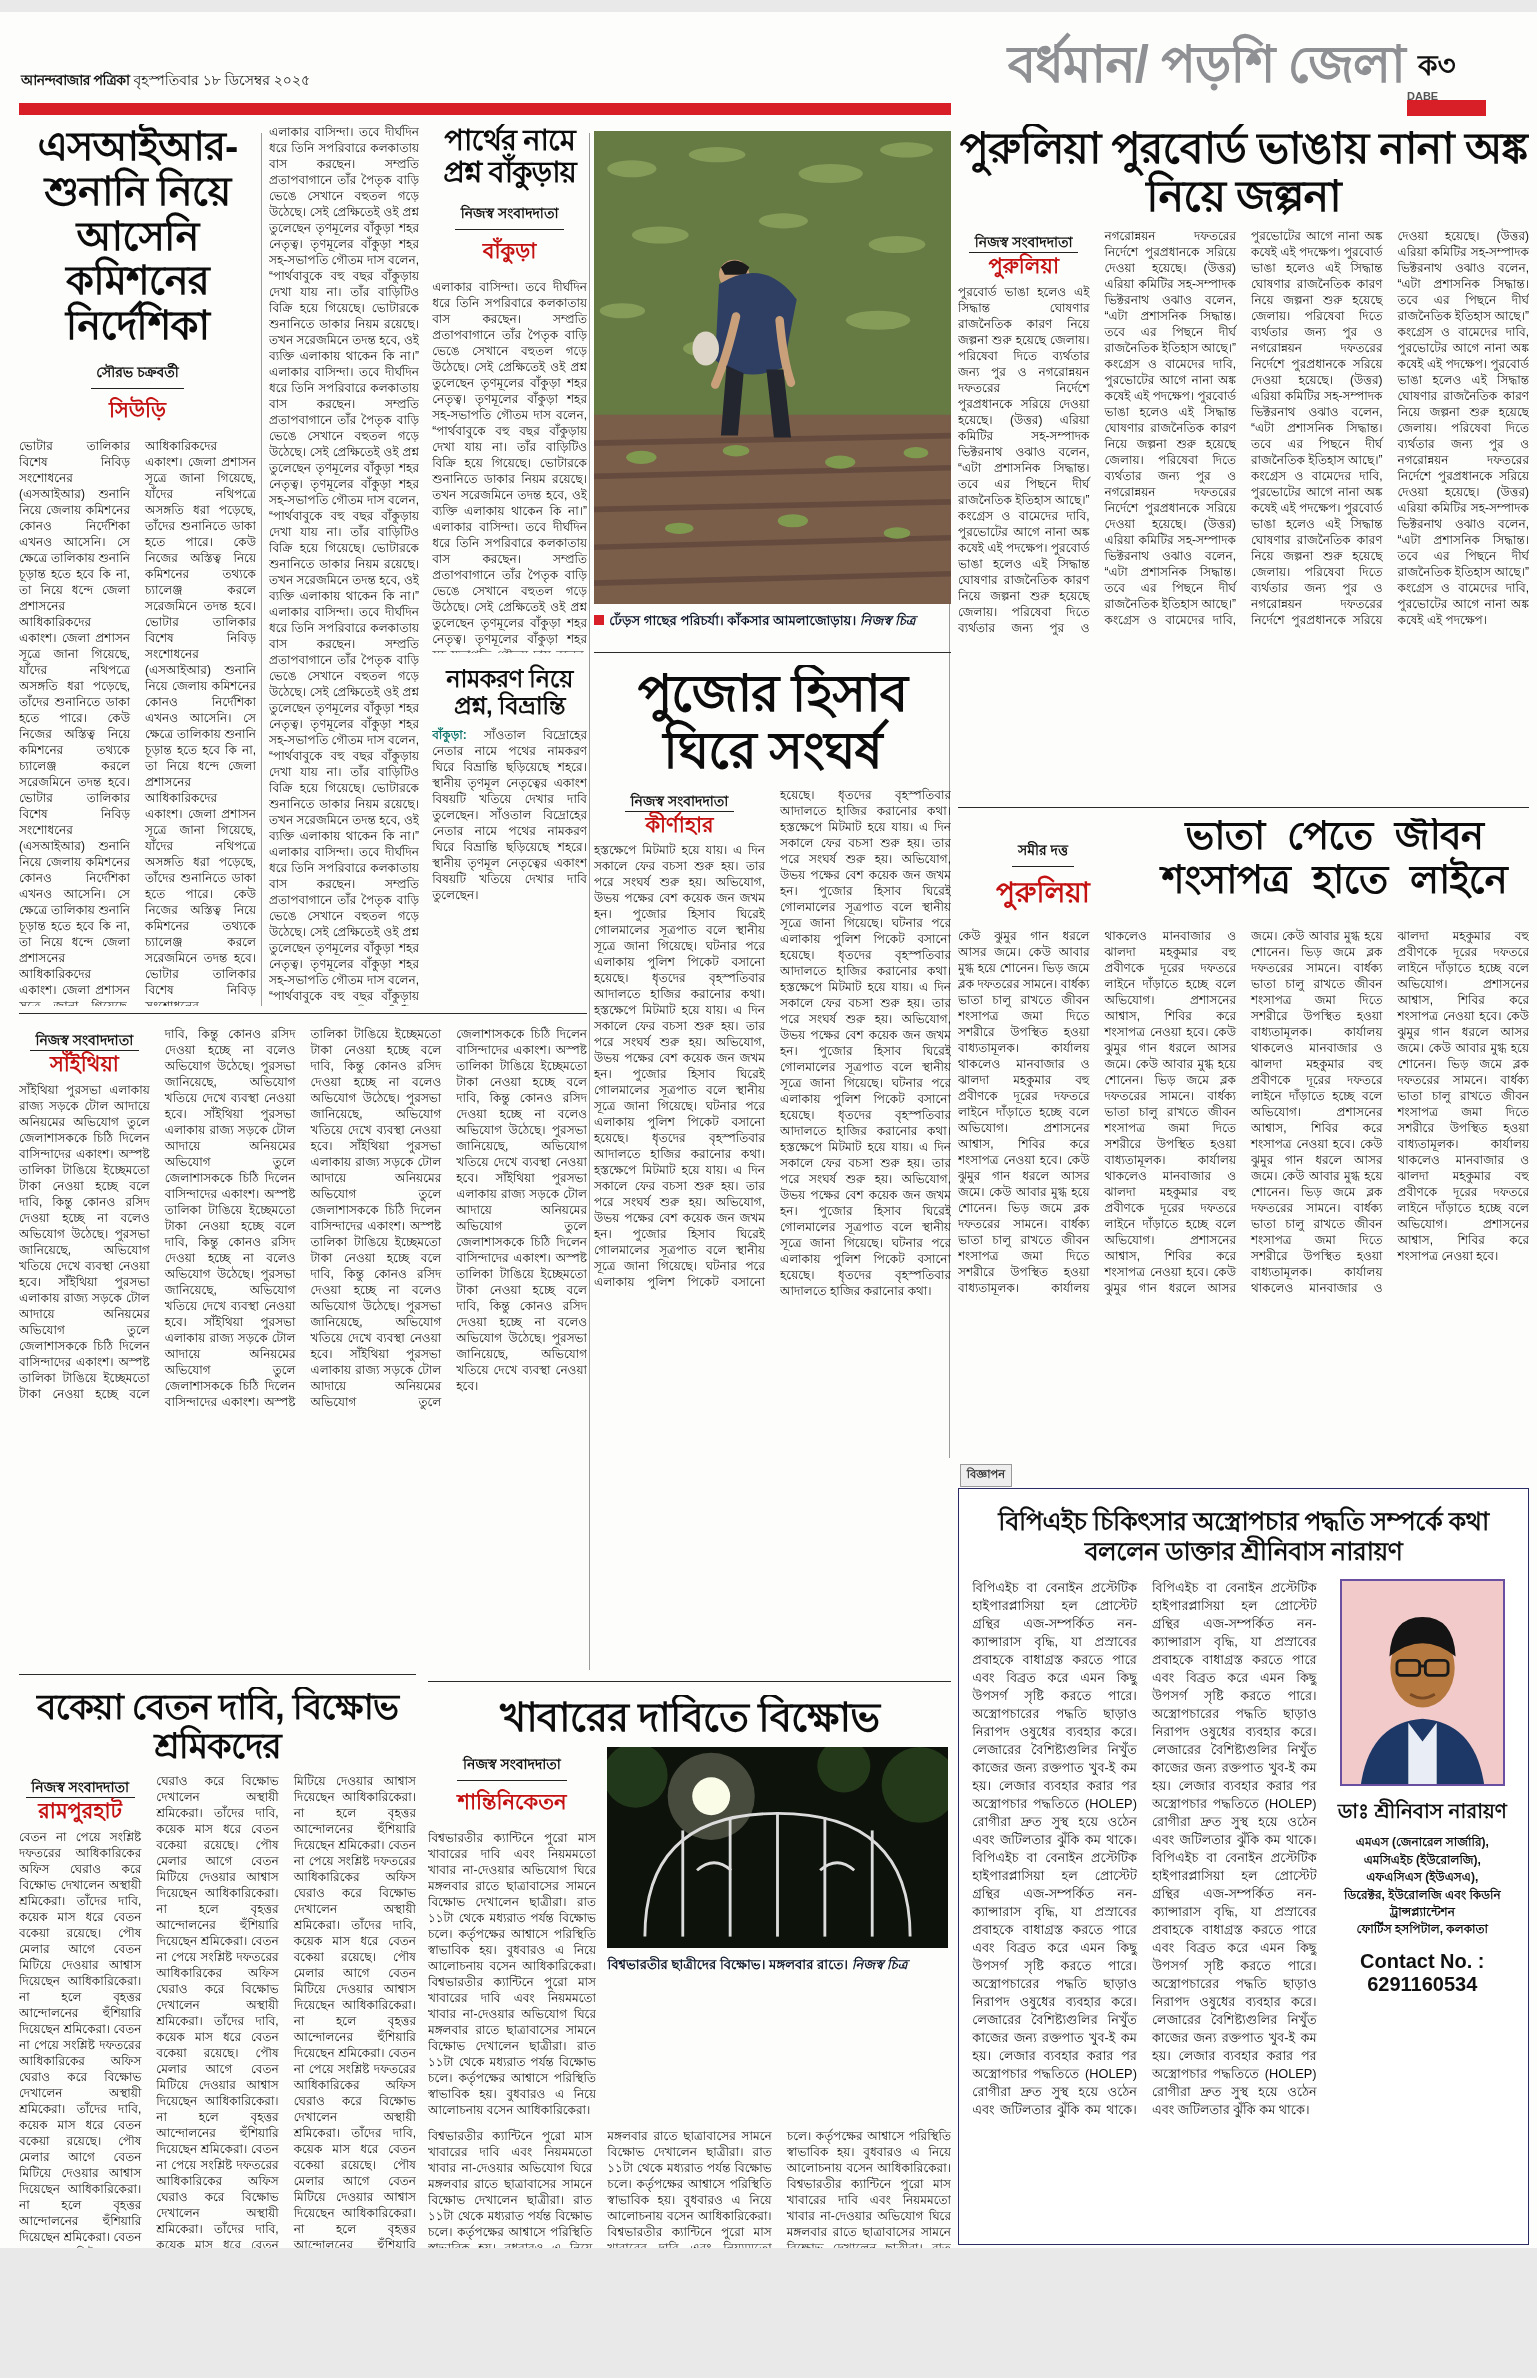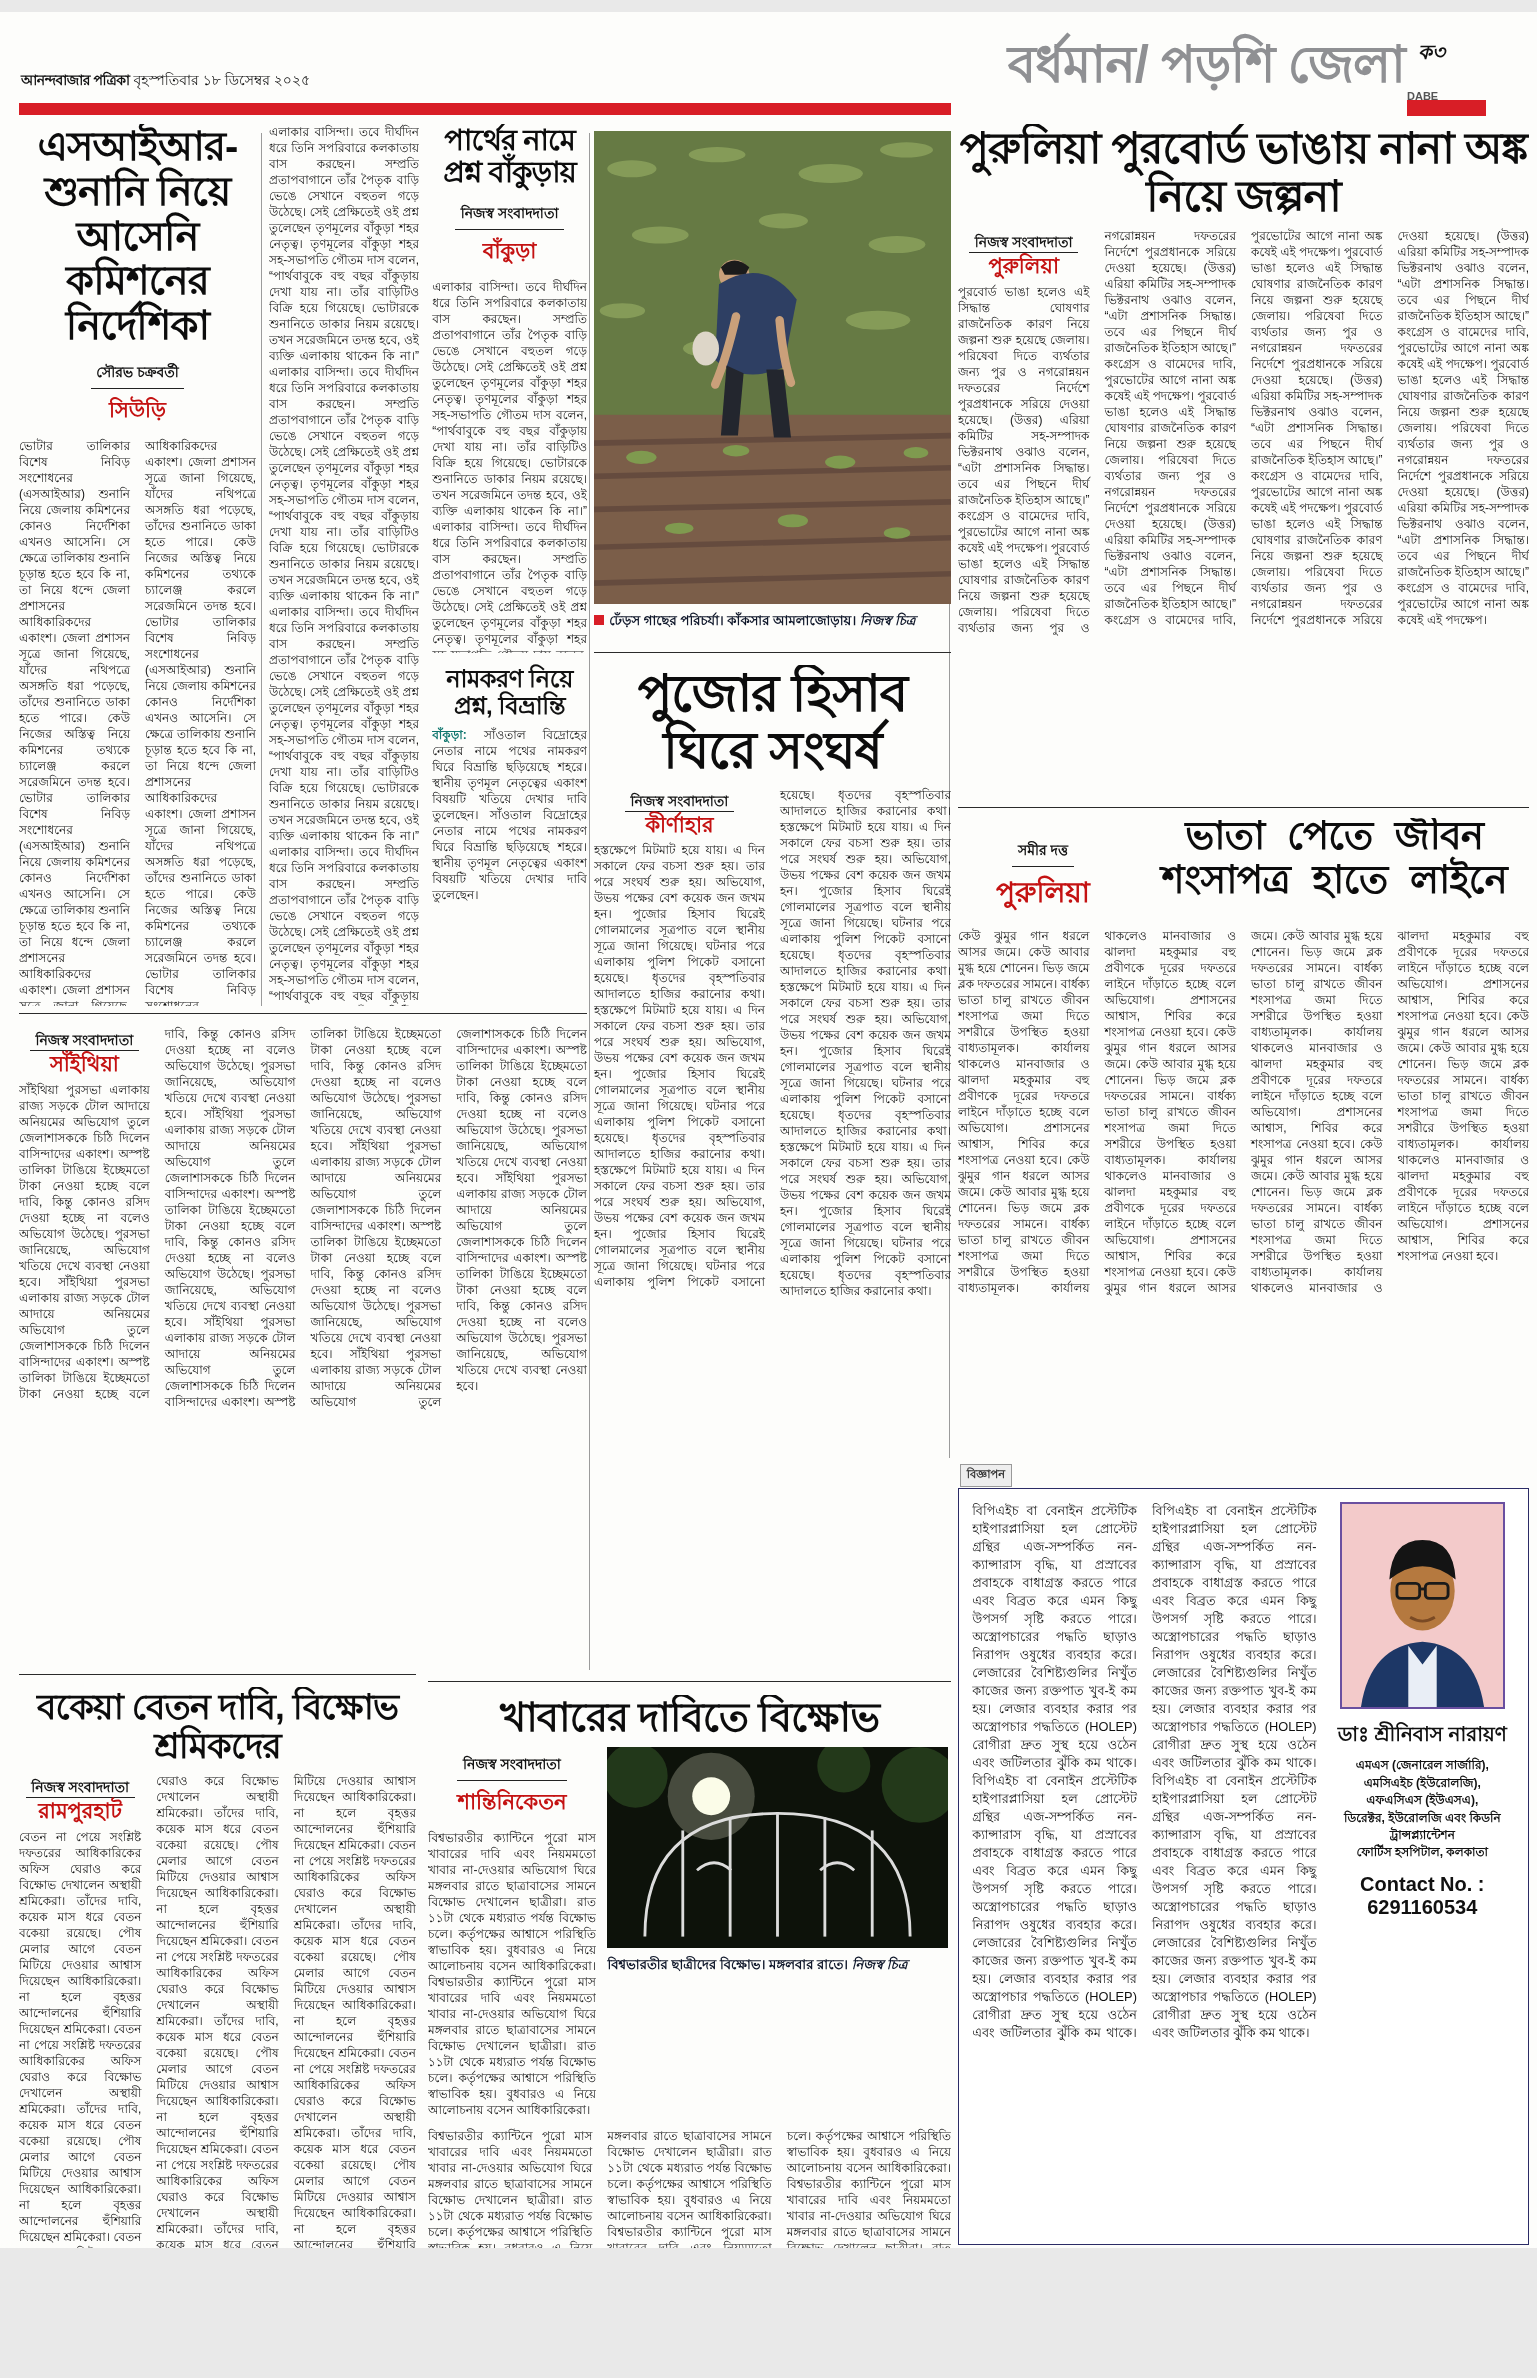--- a/index.html
+++ b/index.html
@@ -4,21 +4,21 @@
 <style>
   html,body{margin:0;padding:0;background:#e9e9e9;}
   .page{position:relative;width:1538px;height:2236px;background:#fdfdfb;margin:12px auto;
         font-family:"Liberation Sans",sans-serif;color:#111;overflow:hidden;}
   
   .masthead-line{position:absolute;left:21px;top:57px;font-size:14px;}
   .masthead-line .paper{font-weight:800;letter-spacing:-0.5px;}
   .red-rule{position:absolute;left:19px;top:91px;width:932px;height:12.3px;background:#d81e26;}
   .section-title{position:absolute;left:946px;top:26.5px;width:459px;text-align:right;
                  font-size:51px;font-weight:800;color:#8f9093;letter-spacing:-0.9px;line-height:1;}
-  .page-code{position:absolute;left:1418px;top:25px;font-size:20px;font-weight:800;color:#111;font-style:italic;}
+  .page-code{position:absolute;left:1418px;top:32px;font-size:28px;font-weight:800;color:#111;}
   .edition-mark{position:absolute;left:1407px;top:78px;font-size:11px;color:#555;font-weight:700;}
   .red-chip{position:absolute;left:1407px;top:88px;width:79px;height:16px;background:#d81e26;}
   
   .story{position:absolute;display:flex;flex-direction:column;overflow:hidden;}
   .hl{font-weight:800;text-align:center;line-height:1.12;letter-spacing:-0.9px;margin:0 0 7.6px 0;color:#0c0c0c;}
   .byline{text-align:center;margin:5.7px auto 9.5px auto;}
   .reporter{display:inline-block;font-weight:700;font-size:14px;border-bottom:1.9px solid #222;padding:0 5.7px 2.8px 5.7px;}
   .dateline{color:#c41212;font-weight:800;font-size:21px;margin-top:4.7px;}
   .body{font-size:12px;line-height:16px;text-align:justify;overflow:hidden;color:#151515;}
   .cols2{column-count:2;column-gap:15px;}
@@ -254,20 +254,21 @@
           <span>বিশ্বভারতীর ছাত্রীদের বিক্ষোভ। মঙ্গলবার রাতে।</span>
           <span class="credit">নিজস্ব চিত্র</span>
         </figcaption>
       </figure>
     </div>
     <div class="body cols3" style="flex:1;margin-top:9.5px;">বিশ্বভারতীর ক্যান্টিনে পুরো মাস খাবারের দাবি এবং নিয়মমতো খাবার না-দেওয়ার অভিযোগ ঘিরে মঙ্গলবার রাতে ছাত্রাবাসের সামনে বিক্ষোভ দেখালেন ছাত্রীরা। রাত ১১টা থেকে মধ্যরাত পর্যন্ত বিক্ষোভ চলে। কর্তৃপক্ষের আশ্বাসে পরিস্থিতি স্বাভাবিক হয়। বুধবারও এ নিয়ে আলোচনায় বসেন আধিকারিকেরা। বিশ্বভারতীর ক্যান্টিনে পুরো মাস খাবারের দাবি এবং নিয়মমতো খাবার না-দেওয়ার অভিযোগ ঘিরে মঙ্গলবার রাতে ছাত্রাবাসের সামনে বিক্ষোভ দেখালেন ছাত্রীরা। রাত ১১টা থেকে মধ্যরাত পর্যন্ত বিক্ষোভ চলে। কর্তৃপক্ষের আশ্বাসে পরিস্থিতি স্বাভাবিক হয়। বুধবারও এ নিয়ে আলোচনায় বসেন আধিকারিকেরা। বিশ্বভারতীর ক্যান্টিনে পুরো মাস খাবারের দাবি এবং নিয়মমতো খাবার না-দেওয়ার অভিযোগ ঘিরে মঙ্গলবার রাতে ছাত্রাবাসের সামনে বিক্ষোভ দেখালেন ছাত্রীরা। রাত ১১টা থেকে মধ্যরাত পর্যন্ত বিক্ষোভ চলে। কর্তৃপক্ষের আশ্বাসে পরিস্থিতি স্বাভাবিক হয়। বুধবারও এ নিয়ে আলোচনায় বসেন আধিকারিকেরা। বিশ্বভারতীর ক্যান্টিনে পুরো মাস খাবারের দাবি এবং নিয়মমতো খাবার না-দেওয়ার অভিযোগ ঘিরে মঙ্গলবার রাতে ছাত্রাবাসের সামনে বিক্ষোভ দেখালেন ছাত্রীরা। রাত ১১টা থেকে মধ্যরাত পর্যন্ত বিক্ষোভ চলে। কর্তৃপক্ষের আশ্বাসে পরিস্থিতি স্বাভাবিক হয়। বুধবারও এ নিয়ে আলোচনায় বসেন আধিকারিকেরা।</div>
   </section>
 
   <div class="ad-label">বিজ্ঞাপন</div>
   <div class="adbox">
+    <div class="adhl">বিপিএইচ চিকিৎসার অস্ত্রোপচার পদ্ধতি সম্পর্কে কথা বললেন ডাক্তার শ্রীনিবাস নারায়ণ</div>
     <div class="ad-flex">
       <div class="ad-body">বিপিএইচ বা বেনাইন প্রস্টেটিক হাইপারপ্লাসিয়া হল প্রোস্টেট গ্রন্থির এজ-সম্পর্কিত নন-ক্যান্সারাস বৃদ্ধি, যা প্রস্রাবের প্রবাহকে বাধাগ্রস্ত করতে পারে এবং বিব্রত করে এমন কিছু উপসর্গ সৃষ্টি করতে পারে। অস্ত্রোপচারের পদ্ধতি ছাড়াও নিরাপদ ওষুধের ব্যবহার করে। লেজারের বৈশিষ্ট্যগুলির নিখুঁত কাজের জন্য রক্তপাত খুব-ই কম হয়। লেজার ব্যবহার করার পর অস্ত্রোপচার পদ্ধতিতে (HOLEP) রোগীরা দ্রুত সুস্থ হয়ে ওঠেন এবং জটিলতার ঝুঁকি কম থাকে। বিপিএইচ বা বেনাইন প্রস্টেটিক হাইপারপ্লাসিয়া হল প্রোস্টেট গ্রন্থির এজ-সম্পর্কিত নন-ক্যান্সারাস বৃদ্ধি, যা প্রস্রাবের প্রবাহকে বাধাগ্রস্ত করতে পারে এবং বিব্রত করে এমন কিছু উপসর্গ সৃষ্টি করতে পারে। অস্ত্রোপচারের পদ্ধতি ছাড়াও নিরাপদ ওষুধের ব্যবহার করে। লেজারের বৈশিষ্ট্যগুলির নিখুঁত কাজের জন্য রক্তপাত খুব-ই কম হয়। লেজার ব্যবহার করার পর অস্ত্রোপচার পদ্ধতিতে (HOLEP) রোগীরা দ্রুত সুস্থ হয়ে ওঠেন এবং জটিলতার ঝুঁকি কম থাকে। বিপিএইচ বা বেনাইন প্রস্টেটিক হাইপারপ্লাসিয়া হল প্রোস্টেট গ্রন্থির এজ-সম্পর্কিত নন-ক্যান্সারাস বৃদ্ধি, যা প্রস্রাবের প্রবাহকে বাধাগ্রস্ত করতে পারে এবং বিব্রত করে এমন কিছু উপসর্গ সৃষ্টি করতে পারে। অস্ত্রোপচারের পদ্ধতি ছাড়াও নিরাপদ ওষুধের ব্যবহার করে। লেজারের বৈশিষ্ট্যগুলির নিখুঁত কাজের জন্য রক্তপাত খুব-ই কম হয়। লেজার ব্যবহার করার পর অস্ত্রোপচার পদ্ধতিতে (HOLEP) রোগীরা দ্রুত সুস্থ হয়ে ওঠেন এবং জটিলতার ঝুঁকি কম থাকে। বিপিএইচ বা বেনাইন প্রস্টেটিক হাইপারপ্লাসিয়া হল প্রোস্টেট গ্রন্থির এজ-সম্পর্কিত নন-ক্যান্সারাস বৃদ্ধি, যা প্রস্রাবের প্রবাহকে বাধাগ্রস্ত করতে পারে এবং বিব্রত করে এমন কিছু উপসর্গ সৃষ্টি করতে পারে। অস্ত্রোপচারের পদ্ধতি ছাড়াও নিরাপদ ওষুধের ব্যবহার করে। লেজারের বৈশিষ্ট্যগুলির নিখুঁত কাজের জন্য রক্তপাত খুব-ই কম হয়। লেজার ব্যবহার করার পর অস্ত্রোপচার পদ্ধতিতে (HOLEP) রোগীরা দ্রুত সুস্থ হয়ে ওঠেন এবং জটিলতার ঝুঁকি কম থাকে।</div>
       <div class="ad-right">
         <svg class="doc-photo" width="161" height="203" viewBox="0 0 170 215" preserveAspectRatio="none">
           <rect width="170" height="215" fill="#f3caca"></rect>
           <path d="M20 215 Q30 150 85 146 Q140 150 150 215 Z" fill="#1d3766"></path>
           <path d="M70 150 L85 170 L100 150 L100 215 L70 215 Z" fill="#e9eef6"></path>
           <ellipse cx="85" cy="92" rx="34" ry="42" fill="#b5793f"></ellipse>
           <path d="M50 80 Q52 38 85 38 Q118 38 120 80 Q102 66 85 66 Q68 66 50 80 Z" fill="#141414"></path>
           <g stroke="#1a1a1a" stroke-width="3" fill="none">

